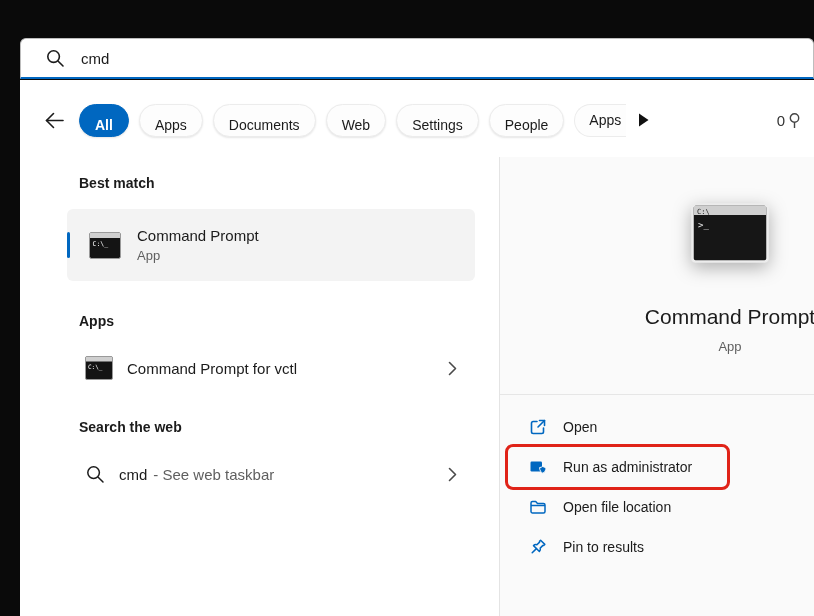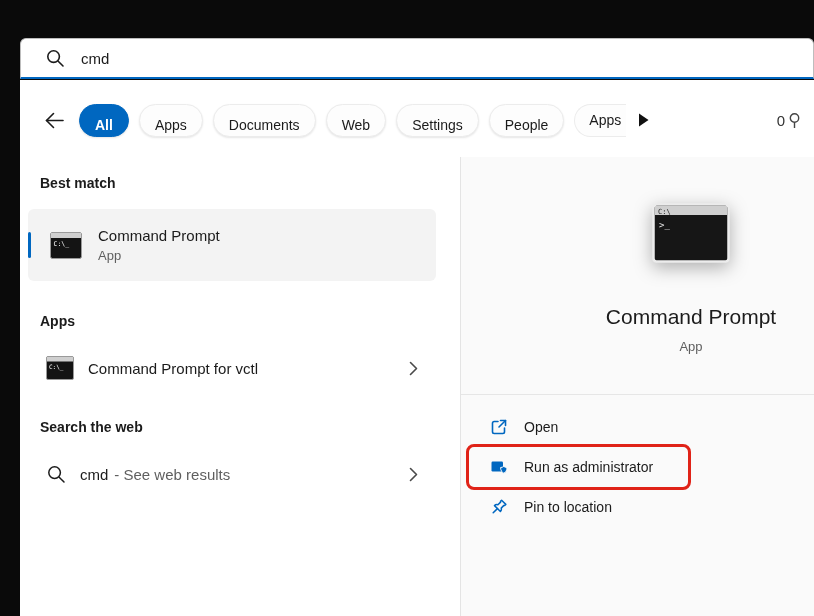--- a/index.html
+++ b/index.html
@@ -52,21 +52,21 @@
     border-radius:17px 0 0 17px; border-right:none; box-shadow:none;
     text-align:left;
   }
   .more-btn { background:none; border:none; cursor:pointer; display:flex; align-items:center; padding:2px; }
   .counter {
     margin-left:auto; display:flex; align-items:center; gap:3px;
     font-size:15px; color:#333; padding-right:5px;
   }
 
   
-  .panels { flex:1; display:flex; margin-top:20px; min-height:0; }
+  .panels { flex:1; display:flex; margin-top:20px; min-height:0;padding-left:39px; }
 
   
   .left { width:440px; flex:0 0 auto; padding-top:18px; }
   .heading { font-size:14px; font-weight:700; margin-left:20px; color:#1b1b1b; }
   .bestmatch {
     position:relative; margin:18px 24px 0 8px; height:72px;
     background:#f3f3f3; border-radius:6px;
     display:flex; align-items:center; padding-left:22px; gap:16px;
     cursor:pointer;
   }
@@ -210,21 +210,21 @@
         <div class="heading web">Search the web</div>
 
         <div class="row">
           <span class="icon20">
             <svg width="20" height="20" viewBox="0 0 20 20" fill="none" stroke="#1b1b1b" stroke-width="1.5" stroke-linecap="round">
               <circle cx="8.6" cy="8.6" r="5.8"></circle>
                 <line x1="13.2" y1="13.2" x2="18" y2="18"></line>
             </svg>
           </span>
           <span class="row-label">cmd</span>
-          <span class="web-detail" style="margin-left:-8px;">- See web results</span>
+          <span class="web-detail" style="margin-left:-8px;">- See web taskbar</span>
           <span class="chev">
             <svg width="9" height="15" viewBox="0 0 9 15" fill="none" stroke="#4a4a4a" stroke-width="1.6" stroke-linecap="round" stroke-linejoin="round">
               <path d="M1.5 1.5 L7.5 7.5 L1.5 13.5"></path>
             </svg>
           </span>
         </div>
       </div>
 
       <div class="right">
         <div class="right-inner">
@@ -257,30 +257,39 @@
                 <span class="icon20">
                   <svg width="20" height="20" viewBox="0 0 20 20">
                     <rect x="2.5" y="4.5" width="11.5" height="10" rx="1.2" fill="#0067c0"></rect>
                     <path d="M14.8 9.4 c1 .8 2.1 1.1 3.2 1.1 0 2.9 -1.3 4.9 -3.2 5.7 -1.9 -.8 -3.2 -2.8 -3.2 -5.7 1.1 0 2.2 -.3 3.2 -1.1 z" fill="#0067c0" stroke="#fafafa" stroke-width="1"></path>
                   </svg>
                 </span>
                 <span>Run as administrator</span>
               </div>
             </div>
 
+            <div class="action">
+              <span class="icon20">
+                <svg width="20" height="20" viewBox="0 0 20 20" fill="none" stroke="#0067c0" stroke-width="1.5" stroke-linejoin="round">
+                  <path d="M3 6 C3 5.2 3.7 4.5 4.5 4.5 H7.7 L9.5 6.5 H15.5 C16.3 6.5 17 7.2 17 8 V14.5 C17 15.3 16.3 16 15.5 16 H4.5 C3.7 16 3 15.3 3 14.5 Z"></path>
+                  <path d="M3 8.5 H17"></path>
+                </svg>
+              </span>
+              <span>Open file location</span>
+            </div>
 
 
             <div class="action">
               <span class="icon20">
                 <svg width="20" height="20" viewBox="0 0 20 20" fill="none" stroke="#0067c0" stroke-width="1.5" stroke-linecap="round" stroke-linejoin="round">
                   <path d="M12.6 3.2 L16.8 7.4 L15.7 8.5 L14.9 8.4 L12.2 11.1 C12.6 12.3 12.3 13.6 11.4 14.5 L5.5 8.6 C6.4 7.7 7.7 7.4 8.9 7.8 L11.6 5.1 L11.5 4.3 Z"></path>
                   <line x1="8.4" y1="11.6" x2="4.2" y2="15.8"></line>
                 </svg>
               </span>
-              <span>Pin to location</span>
+              <span>Pin to results</span>
             </div>
 
           </div>
         </div>
       </div>
 
     </div>
   </div>
 </div>
 

